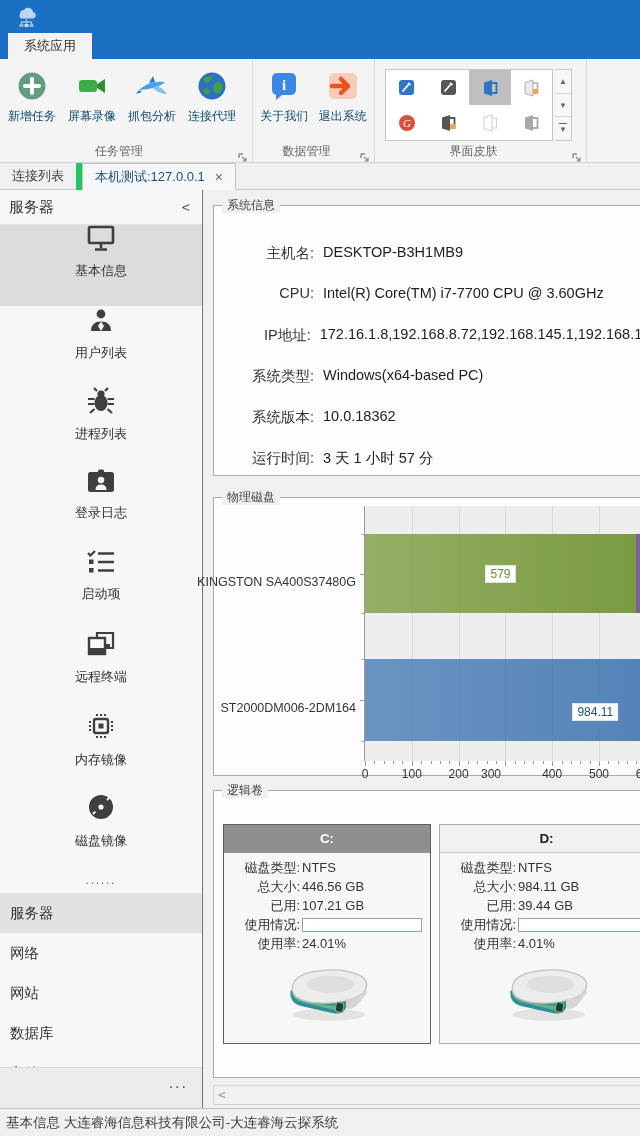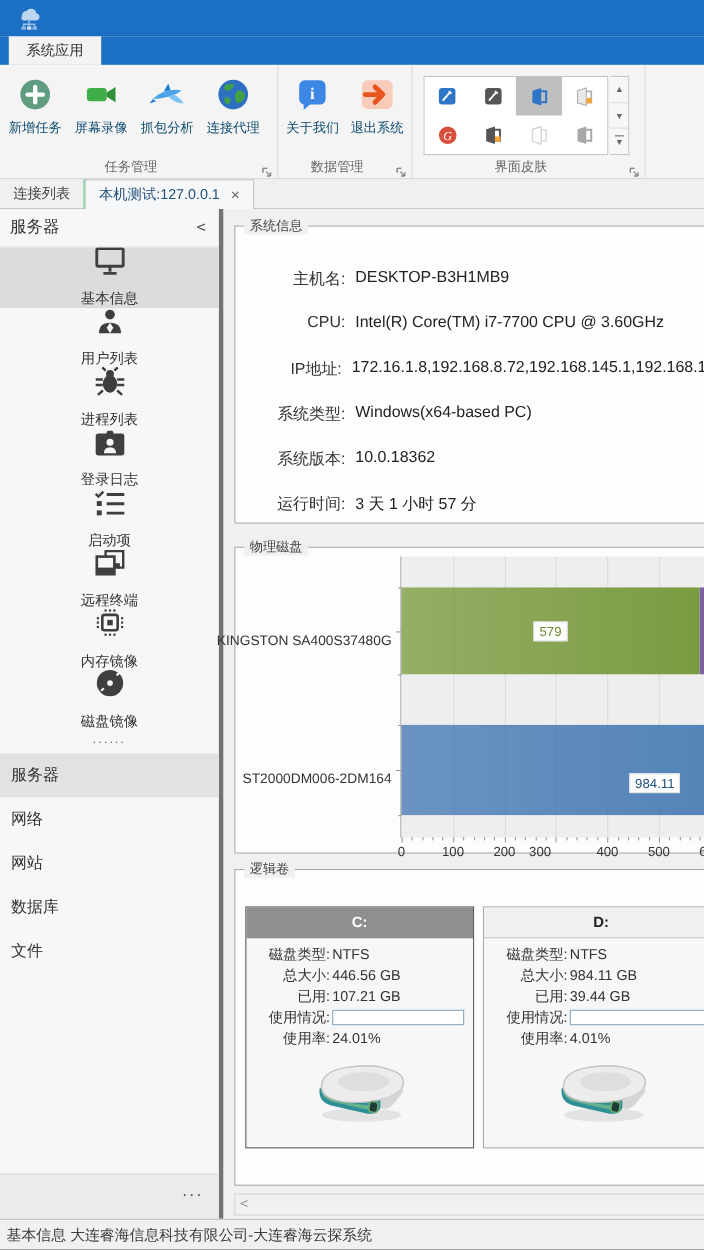--- a/index.html
+++ b/index.html
@@ -36,33 +36,33 @@
   .gscroll { margin-top:6px; width:17px; height:72px; border:1px solid #c6c6c6; border-left:none;
     background:#f7f7f7; display:flex; flex-direction:column; }
   .gsbtn { flex:1; display:flex; align-items:center; justify-content:center; font-size:8px;
     color:#666; border-bottom:1px solid #d8d8d8; cursor:pointer; background:#f7f7f7; }
   .gsbtn:last-child { border-bottom:none; }
   .gsbtn .bar-over { border-top:1px solid #666; padding-top:1px; }
   
   .doctabs { position:absolute; left:0; top:163px; right:0; height:27px; background:#eef0f1;
     border-bottom:1px solid #c6c6c6; display:flex; }
   .doctab { height:27px; line-height:26px; padding:0 12px; font-size:13px; color:#444;
-    border-right:1px solid #22c55e; cursor:pointer; }
+    border-right:6px solid #22c55e; cursor:pointer; }
   .doctab.active { background:#f6f7f8; border:1px solid #c6c6c6; border-bottom:none; color:#1f4e79;
     display:flex; align-items:center; gap:10px; }
   .doctab .close { color:#666; font-size:14px; line-height:1; cursor:pointer; }
   
   .sidebar { position:absolute; left:0; top:190px; width:203px; bottom:28px; background:#f7f7f7;
-    border-right:4px solid #737373; }
+    border-right:1px solid #737373; }
   .sb-header { position:relative; height:35px; line-height:34px; padding-left:9px; font-size:15px;
     color:#333; border-bottom:1px solid #e3e3e3; }
   .sb-collapse { position:absolute; right:12px; top:0; font-size:14px; color:#555; cursor:pointer;
     font-family:"DejaVu Sans Mono", monospace; }
-  .sb-item { height:55px; display:flex; flex-direction:column; align-items:center;
-    justify-content:flex-end; gap:6px; cursor:pointer; }
+  .sb-item { height:81px; display:flex; flex-direction:column; align-items:center;
+    justify-content:flex-start; gap:6px; cursor:pointer; }
   .sb-item.selected { background:#dcdcdc; }
   .sb-item .slabel { font-size:13px; color:#333; }
   .sb-dots { height:20px; text-align:center; font-size:11px; color:#555; letter-spacing:2px;
     line-height:14px; cursor:pointer; }
   .sb-section { height:40px; line-height:40px; padding-left:10px; font-size:14.5px; color:#333;
     cursor:pointer; }
   .sb-section.selected { background:#e2e2e2; }
   .sb-footer { position:absolute; left:0; right:0; bottom:0; height:41px; background:#ebebeb;
     border-top:1px solid #dadada; text-align:right; padding-right:14px; line-height:30px;
     font-size:16px; letter-spacing:2px; color:#555; cursor:pointer; }

